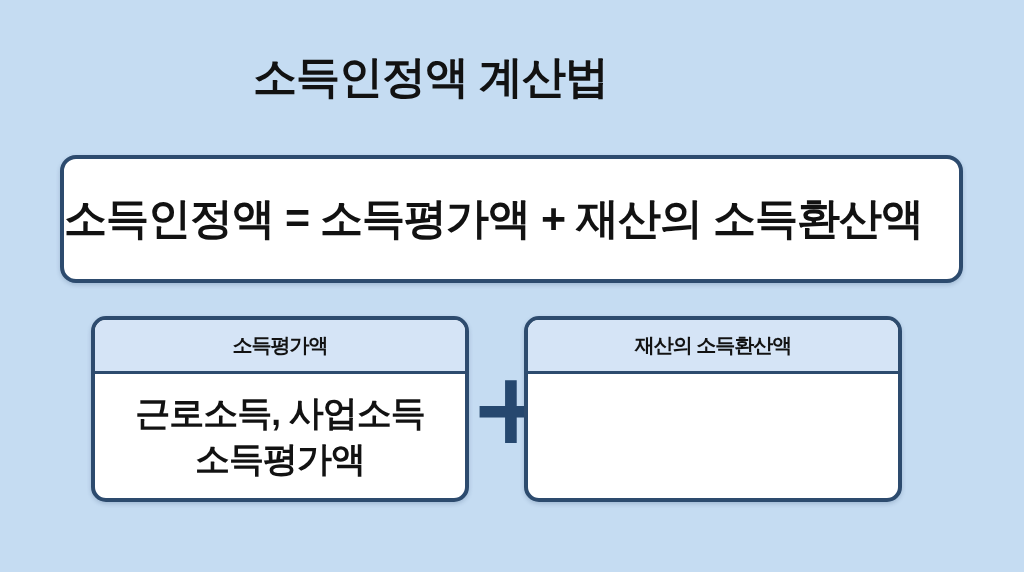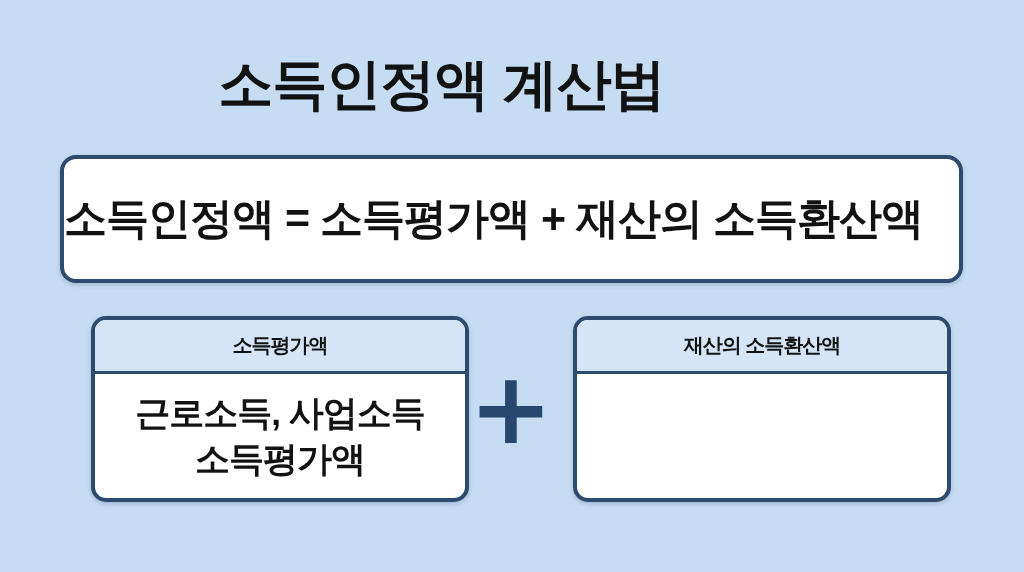--- a/index.html
+++ b/index.html
@@ -20,24 +20,24 @@
   }
   .canvas {
     position: absolute;
     inset: 0;
     width: 1024px;
     height: 572px;
   }
   .title {
     position: absolute;
     top: 48px;
-    left: 15px;
+    left: 4px;
     width: 853px;
     text-align: center;
-    font-size: 55px;
+    font-size: 44px;
     font-weight: 900;
     letter-spacing: -1px;
     color: var(--text);
   }
   .formula-box {
     position: absolute;
     left: 60px;
     top: 155px;
     width: 903px;
     height: 128px;
@@ -62,21 +62,21 @@
     height: 186px;
     background: var(--box-fill);
     border: 4px solid var(--navy);
     border-radius: 15px;
     overflow: hidden;
     display: flex;
     flex-direction: column;
     box-shadow: 0 2px 4px rgba(40, 70, 110, 0.22);
   }
   .info-box.left  { left: 91px; }
-  .info-box.right { left: 573px; }
+  .info-box.right { left: 524px; }
   .box-header {
     height: 54px;
     flex: 0 0 54px;
     background: var(--header-fill);
     border-bottom: 3px solid var(--navy);
     display: flex;
     align-items: center;
     justify-content: center;
     font-size: 20px;
     font-weight: 900;

